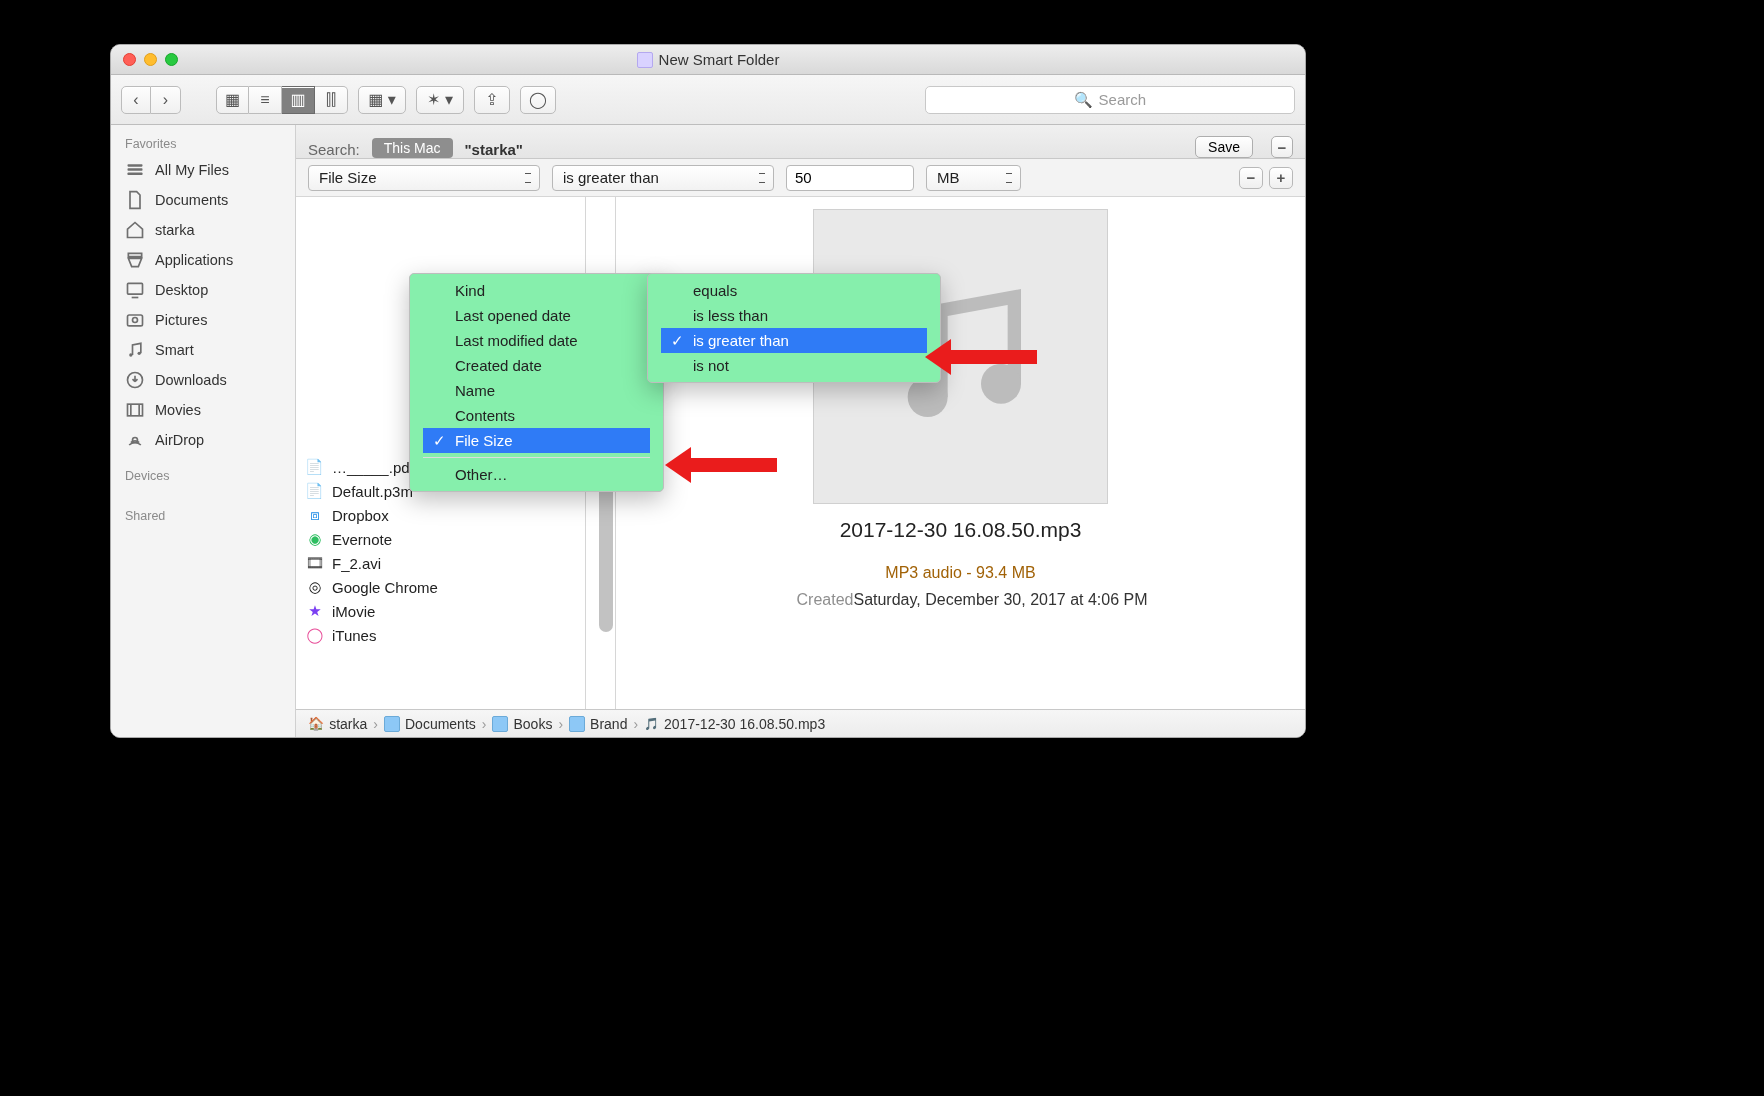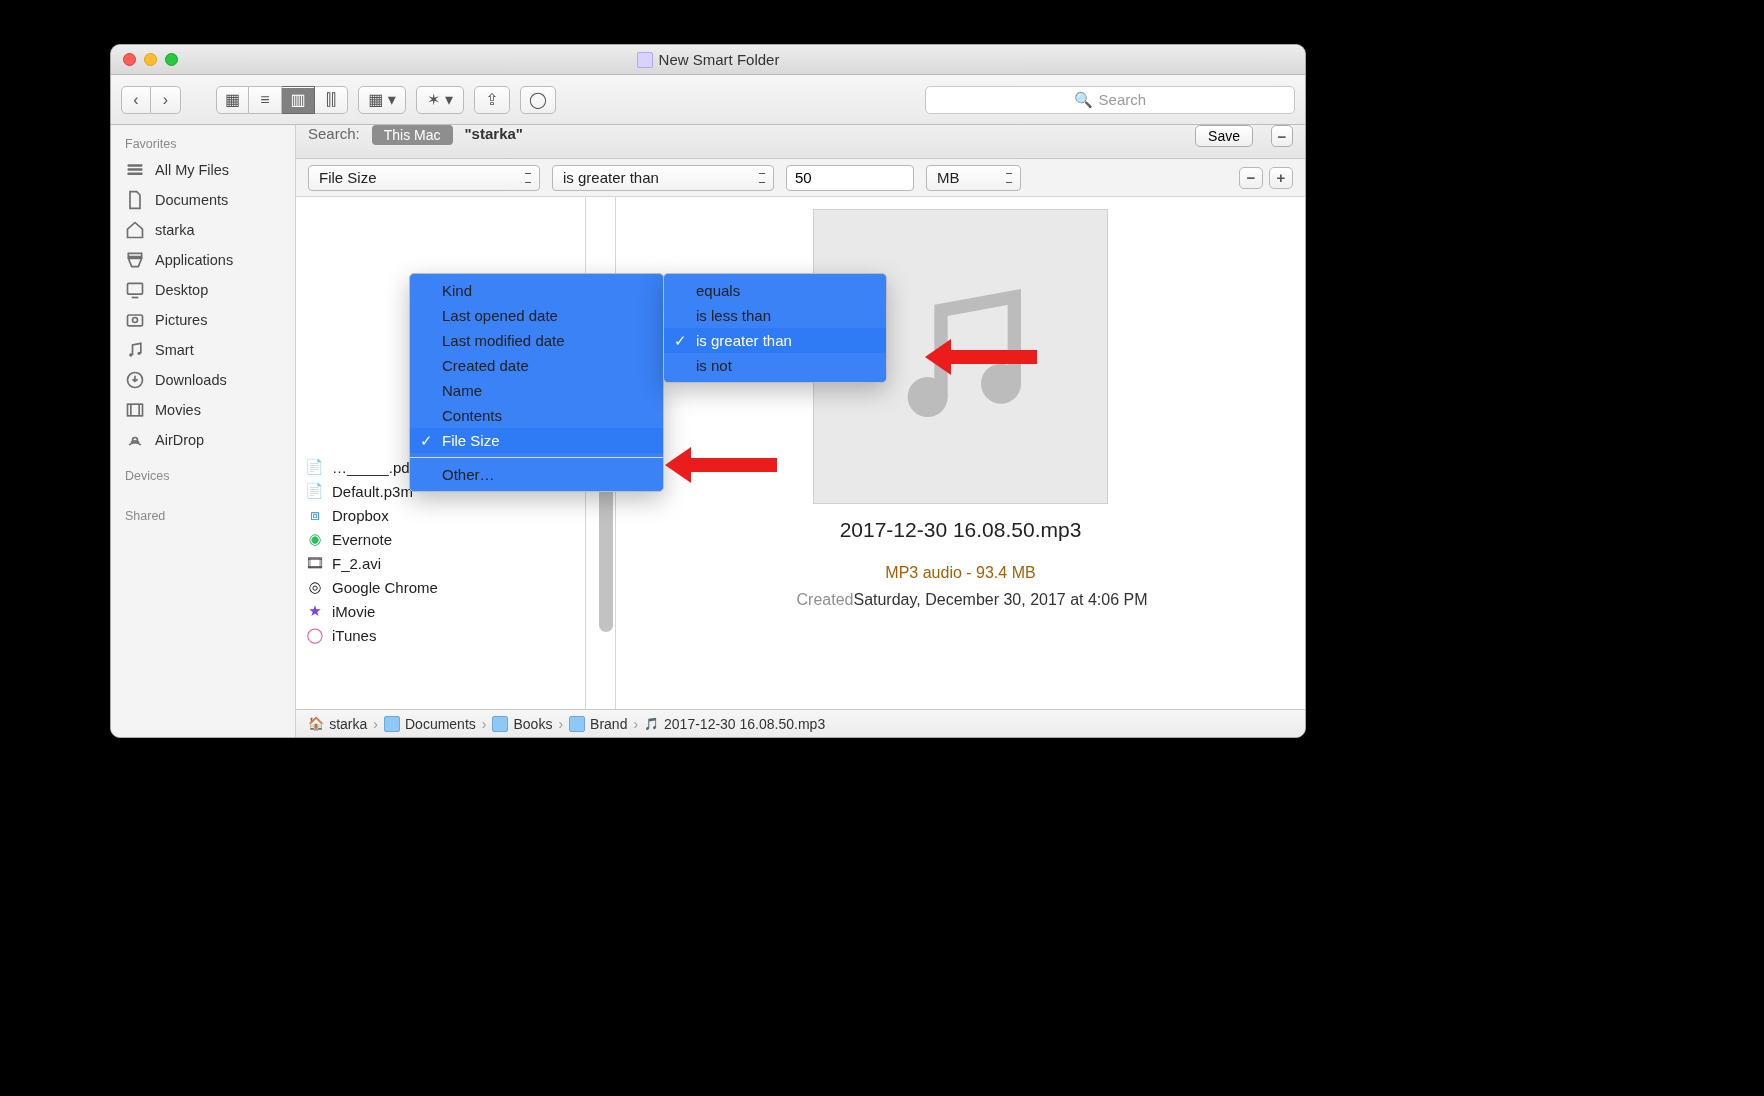--- a/index.html
+++ b/index.html
@@ -38,21 +38,21 @@
   
   .body{flex:1;display:flex;min-height:0;}
   .sidebar{width:185px;background:#f4f4f4;border-right:1px solid #d0d0d0;padding:8px 0;font-size:14.5px;color:#333;overflow:hidden;}
   .side-head{color:#8a8a8a;font-size:12.5px;padding:4px 14px;font-weight:500;}
   .side-item{display:flex;align-items:center;gap:10px;padding:5px 14px;}
   .side-item .ic{width:20px;height:20px;color:#6f6f6f;display:flex;align-items:center;justify-content:center;}
   .side-item .ic svg{width:20px;height:20px;fill:#6f6f6f;}
 
   .main{flex:1;display:flex;flex-direction:column;min-width:0;}
   
-  .searchbar{height:34px;background:linear-gradient(#f0f0f0,#e5e5e5);border-bottom:1px solid #c8c8c8;display:flex;align-items:flex-start;padding:0 12px;gap:12px;font-size:15px;}
+  .searchbar{height:34px;background:linear-gradient(#f0f0f0,#e5e5e5);border-bottom:1px solid #c8c8c8;display:flex;align-items:flex-end;padding:0 12px;gap:12px;font-size:15px;}
   .searchbar .lab{color:#666;font-weight:500;}
   .pill{background:#8e8e8e;color:#fff;padding:2px 12px;border-radius:4px;font-size:14px;}
   .foldname{font-weight:600;color:#333;}
   .savebtn{margin-left:auto;padding:2px 12px;border:1px solid #aeaeae;border-radius:5px;background:linear-gradient(#fff,#efefef);font-size:14px;}
   .roundbtn{width:22px;height:22px;border:1px solid #aeaeae;border-radius:5px;background:linear-gradient(#fff,#efefef);display:flex;align-items:center;justify-content:center;color:#555;font-weight:bold;margin-left:6px;}
 
   
   .criteria{height:38px;background:#f3f3f3;border-bottom:1px solid #d6d6d6;display:flex;align-items:center;padding:0 12px;gap:12px;font-size:15px;}
   .pop{border:1px solid #b8b8b8;border-radius:4px;background:linear-gradient(#fff,#f2f2f2);height:26px;display:flex;align-items:center;padding:0 22px 0 10px;position:relative;color:#222;}
   .pop::after{content:"";position:absolute;right:6px;top:4px;width:10px;height:16px;background:
@@ -82,27 +82,27 @@
   .metarow{display:flex;font-size:16px;color:#333;}
   .metarow .k{color:#8f8f8f;width:80px;text-align:right;}
 
   
   .pathbar{height:28px;background:linear-gradient(#f6f6f6,#ececec);border-top:1px solid #c8c8c8;display:flex;align-items:center;padding:0 12px;font-size:14px;color:#333;gap:6px;}
   .pathbar .pb{display:flex;align-items:center;gap:5px;}
   .pbic{width:16px;height:16px;background:#8dc8f6;border-radius:2px;border:1px solid #6baad8;}
   .chevr{color:#9a9a9a;}
 
   
-  .menu{position:absolute;background:#3b82f6;border:1px solid #bdbdbd;border-radius:5px;box-shadow:0 8px 24px rgba(0,0,0,.25);font-size:15px;color:#222;padding:4px 0;z-index:20;}
+  .menu{position:absolute;background:#86efac;border:1px solid #bdbdbd;border-radius:5px;box-shadow:0 8px 24px rgba(0,0,0,.25);font-size:15px;color:#222;padding:4px 13px;z-index:20;}
   .menu .mi{padding:4px 16px 4px 32px;position:relative;white-space:nowrap;}
   .menu .mi.sel{background:#2f7bf6;color:#fff;}
   .menu .mi.sel::before{content:"✓";position:absolute;left:10px;color:#fff;}
   .menu hr{border:none;border-top:1px solid #ddd;margin:4px 0;}
   #menu1{left:298px;top:228px;width:255px;}
-  #menu2{left:552px;top:228px;width:224px;}
+  #menu2{left:536px;top:228px;width:294px;}
 
   
   .arrow{position:absolute;height:14px;background:#ea1c1c;z-index:30;}
   .arrow::before{content:"";position:absolute;left:-20px;top:-11px;border:18px solid transparent;border-right:26px solid #ea1c1c;border-left:none;}
   #ar1{left:574px;top:413px;width:92px;}
   #ar2{left:834px;top:305px;width:92px;}
 
 </style>
 </head>
 <body>

